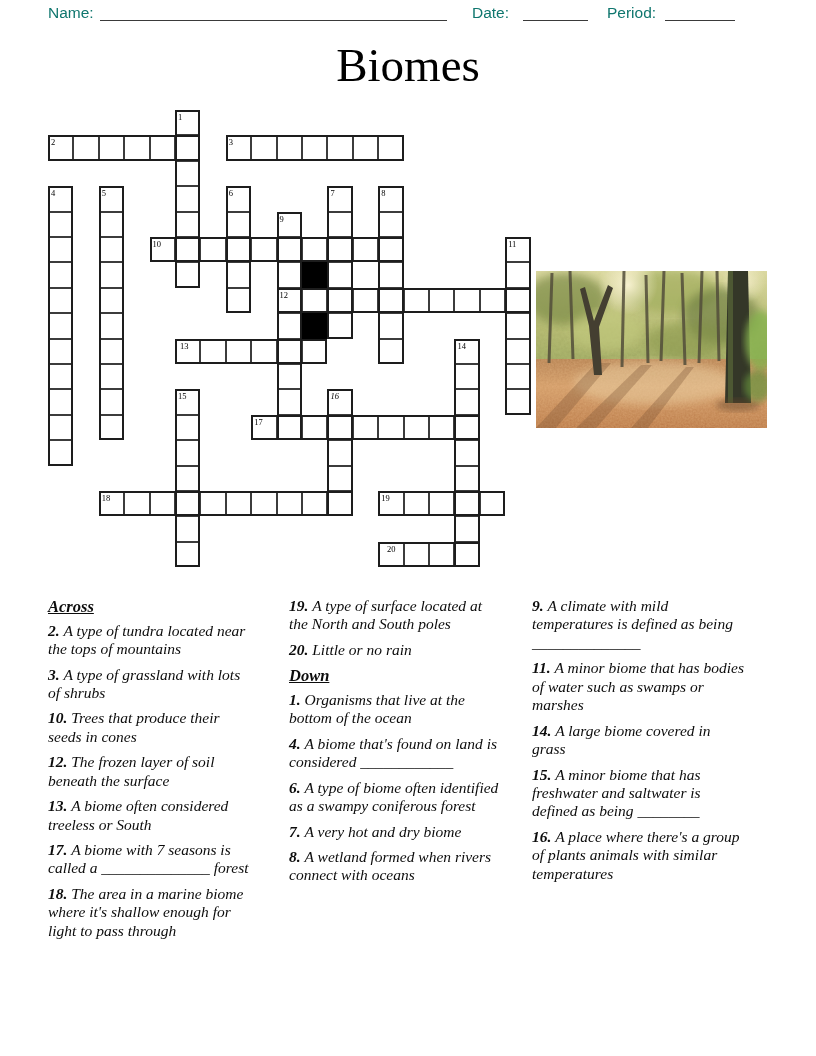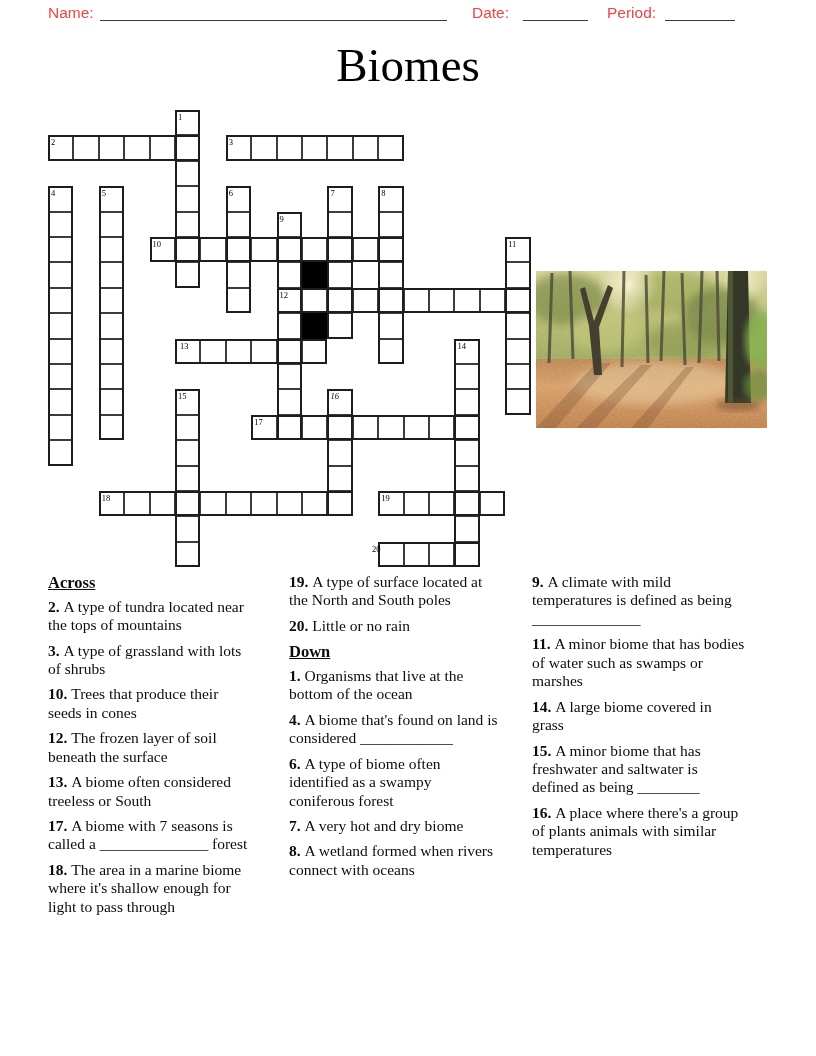--- a/index.html
+++ b/index.html
@@ -1,33 +1,33 @@
 <!DOCTYPE html>
 <html><head>
 <meta charset="utf-8">
 <style>
   html,body{margin:0;padding:0;background:#fff;}
   .page{position:relative;width:816px;height:1056px;background:#ffffff;overflow:hidden;
         font-family:"Liberation Serif",serif;color:#111;}
   
-  .hdr-label{position:absolute;font-family:"Liberation Sans",sans-serif;font-size:15.5px;color:#ef4444;top:4px;}
+  .hdr-label{position:absolute;font-family:"Liberation Sans",sans-serif;font-size:15.5px;color:#0f766e;top:4px;}
   .blank-line{position:absolute;border-bottom:1.6px solid #3a3a3a;height:0;top:20px;}
   
   .title{position:absolute;top:38px;left:0;width:100%;text-align:center;
          font-family:"Liberation Serif",serif;font-size:47px;color:#000;letter-spacing:0px;}
   
   #grid{position:absolute;left:0;top:0;width:816px;height:1056px;}
   .cell{position:absolute;box-sizing:border-box;background:#fff;border:1px solid #3c3c3c;}
   .cell.black{background:#000;border-color:#000;}
   .word-outline{position:absolute;box-sizing:border-box;border:2px solid #1d1d1d;pointer-events:none;}
   .cellnum{position:absolute;font-family:"Liberation Serif",serif;font-size:8.5px;line-height:1;color:#000;}
   
   .photo{position:absolute;left:536px;top:271px;width:231px;height:157px;}
   
-  .clue-col{position:absolute;top:573px;font-size:15.5px;line-height:1.19;color:#0c0c0c;}
+  .clue-col{position:absolute;top:597px;font-size:15.5px;line-height:1.19;color:#0c0c0c;font-style:italic;}
   #cluecol1{left:48px;width:206px;}
   #cluecol2{left:289px;width:210px;}
   #cluecol3{left:532px;width:213px;}
   .clue-heading{font-weight:bold;text-decoration:underline;font-size:16.5px;margin:0 0 5px 0;}
   .clue{margin:0 0 7px 0;}
   .clue b{font-weight:bold;}
 </style>
 </head>
 <body>
 
@@ -209,21 +209,21 @@
       <span class="cellnum" style="left: 152.6px; top: 240px;">10</span>
       <span class="cellnum" style="left: 508.2px; top: 240px;">11</span>
       <span class="cellnum" style="left: 279.6px; top: 290.8px;">12</span>
       <span class="cellnum" style="left: 180px; top: 341.6px;">13</span>
       <span class="cellnum" style="left: 457.4px; top: 341.6px;">14</span>
       <span class="cellnum" style="left: 178px; top: 392.4px;">15</span>
       <span class="cellnum" style="left: 330.4px; top: 392.4px; font-style: italic;">16</span>
       <span class="cellnum" style="left: 254.2px; top: 417.8px;">17</span>
       <span class="cellnum" style="left: 101.8px; top: 494px;">18</span>
       <span class="cellnum" style="left: 381.2px; top: 494px;">19</span>
-      <span class="cellnum" style="left: 372px; top: 544.8px;">20</span>
+      <span class="cellnum" style="left: 387px; top: 544.8px;">20</span>
     </div>
 
   <div class="photo">
     <svg width="231" height="157" viewBox="0 0 231 157">
       <defs>
         <linearGradient id="canopy" x1="0" y1="0" x2="0" y2="1">
           <stop offset="0" stop-color="#ddd7a0"></stop>
           <stop offset="0.55" stop-color="#aeb267"></stop>
           <stop offset="1" stop-color="#8f9a52"></stop>
         </linearGradient>

